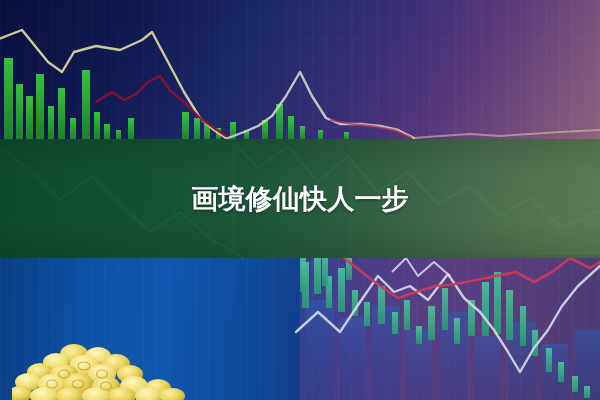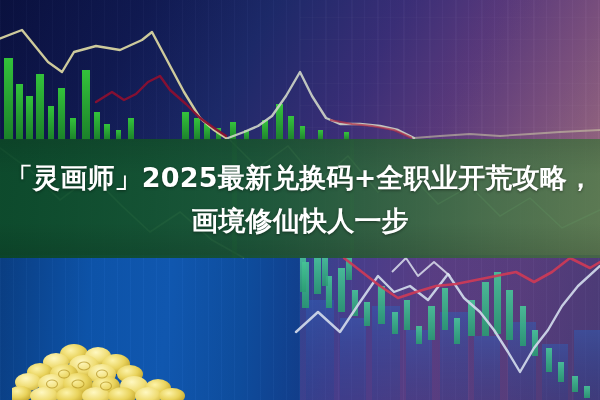--- a/index.html
+++ b/index.html
@@ -307,17 +307,16 @@
         <ellipse cx="40" cy="42" rx="5.5" ry="4"></ellipse>
       </g>
     </g>
   </svg>
 
   <div class="band">
     <div class="band-veil"></div>
   </div>
 
   <div class="title-wrap">
-    <div class="title-line">「灵画师」2025最新兑换码+全职业开荒攻略，</div>
     <div class="title-line">画境修仙快人一步</div>
   </div>
 
 </div>
 
 </body></html>

